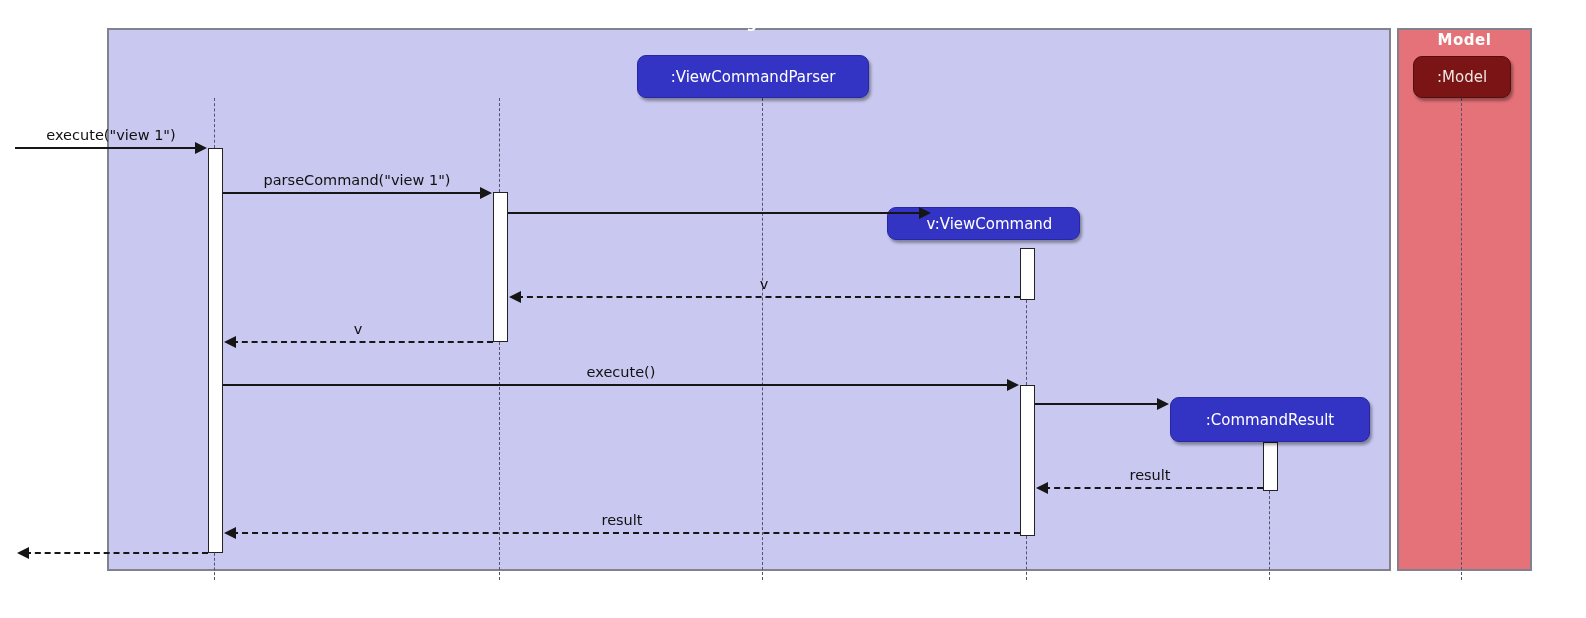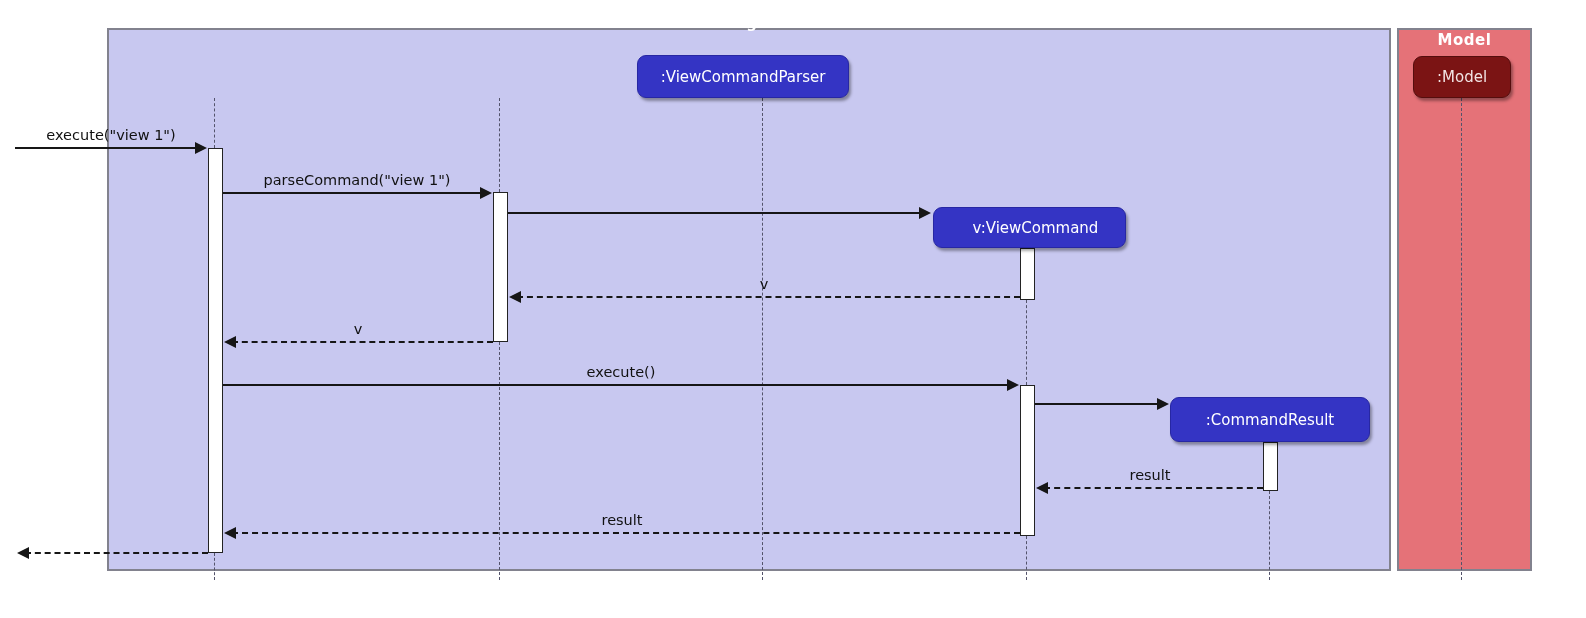--- a/index.html
+++ b/index.html
@@ -78,22 +78,22 @@
   <div class="lifeline" style="left:1026px;top:536px;height:44px;"></div>
   <div class="lifeline" style="left:1269px;top:491px;height:89px;"></div>
   <div class="lifeline" style="left:1461px;top:98px;height:482px;"></div>
 
   <div class="act" style="left:208px;top:148px;height:405px;"></div>
   <div class="act" style="left:493px;top:192px;height:150px;"></div>
   <div class="act" style="left:1020px;top:248px;height:52px;"></div>
   <div class="act" style="left:1020px;top:385px;height:151px;"></div>
   <div class="act" style="left:1263px;top:442px;height:49px;"></div>
 
-  <div class="pbox" style="left:637px;top:55px;width:212px;height:43px;">:ViewCommandParser</div>
-  <div class="pbox" style="left:933px;top:207px;width:193px;height:41px;padding-left:12px;">v:ViewCommand</div>
+  <div class="pbox" style="left:637px;top:55px;width:232px;height:43px;">:ViewCommandParser</div>
+  <div class="pbox" style="left:887px;top:207px;width:193px;height:33px;padding-left:12px;">v:ViewCommand</div>
   <div class="pbox" style="left:1170px;top:397px;width:200px;height:45px;">:CommandResult</div>
   <div class="mbox" style="left:1413px;top:56px;width:98px;height:42px;">:Model</div>
 
   <div class="line solid" style="left:15px;top:147px;width:184px;"></div>
   <div class="head hr" style="left:195px;top:142px;"></div>
   <div class="mlabel" style="left:111px;top:127px;">execute("view 1")</div>
 
   <div class="line solid" style="left:223px;top:192px;width:261px;"></div>
   <div class="head hr" style="left:480px;top:187px;"></div>
   <div class="mlabel" style="left:357px;top:172px;">parseCommand("view 1")</div>

